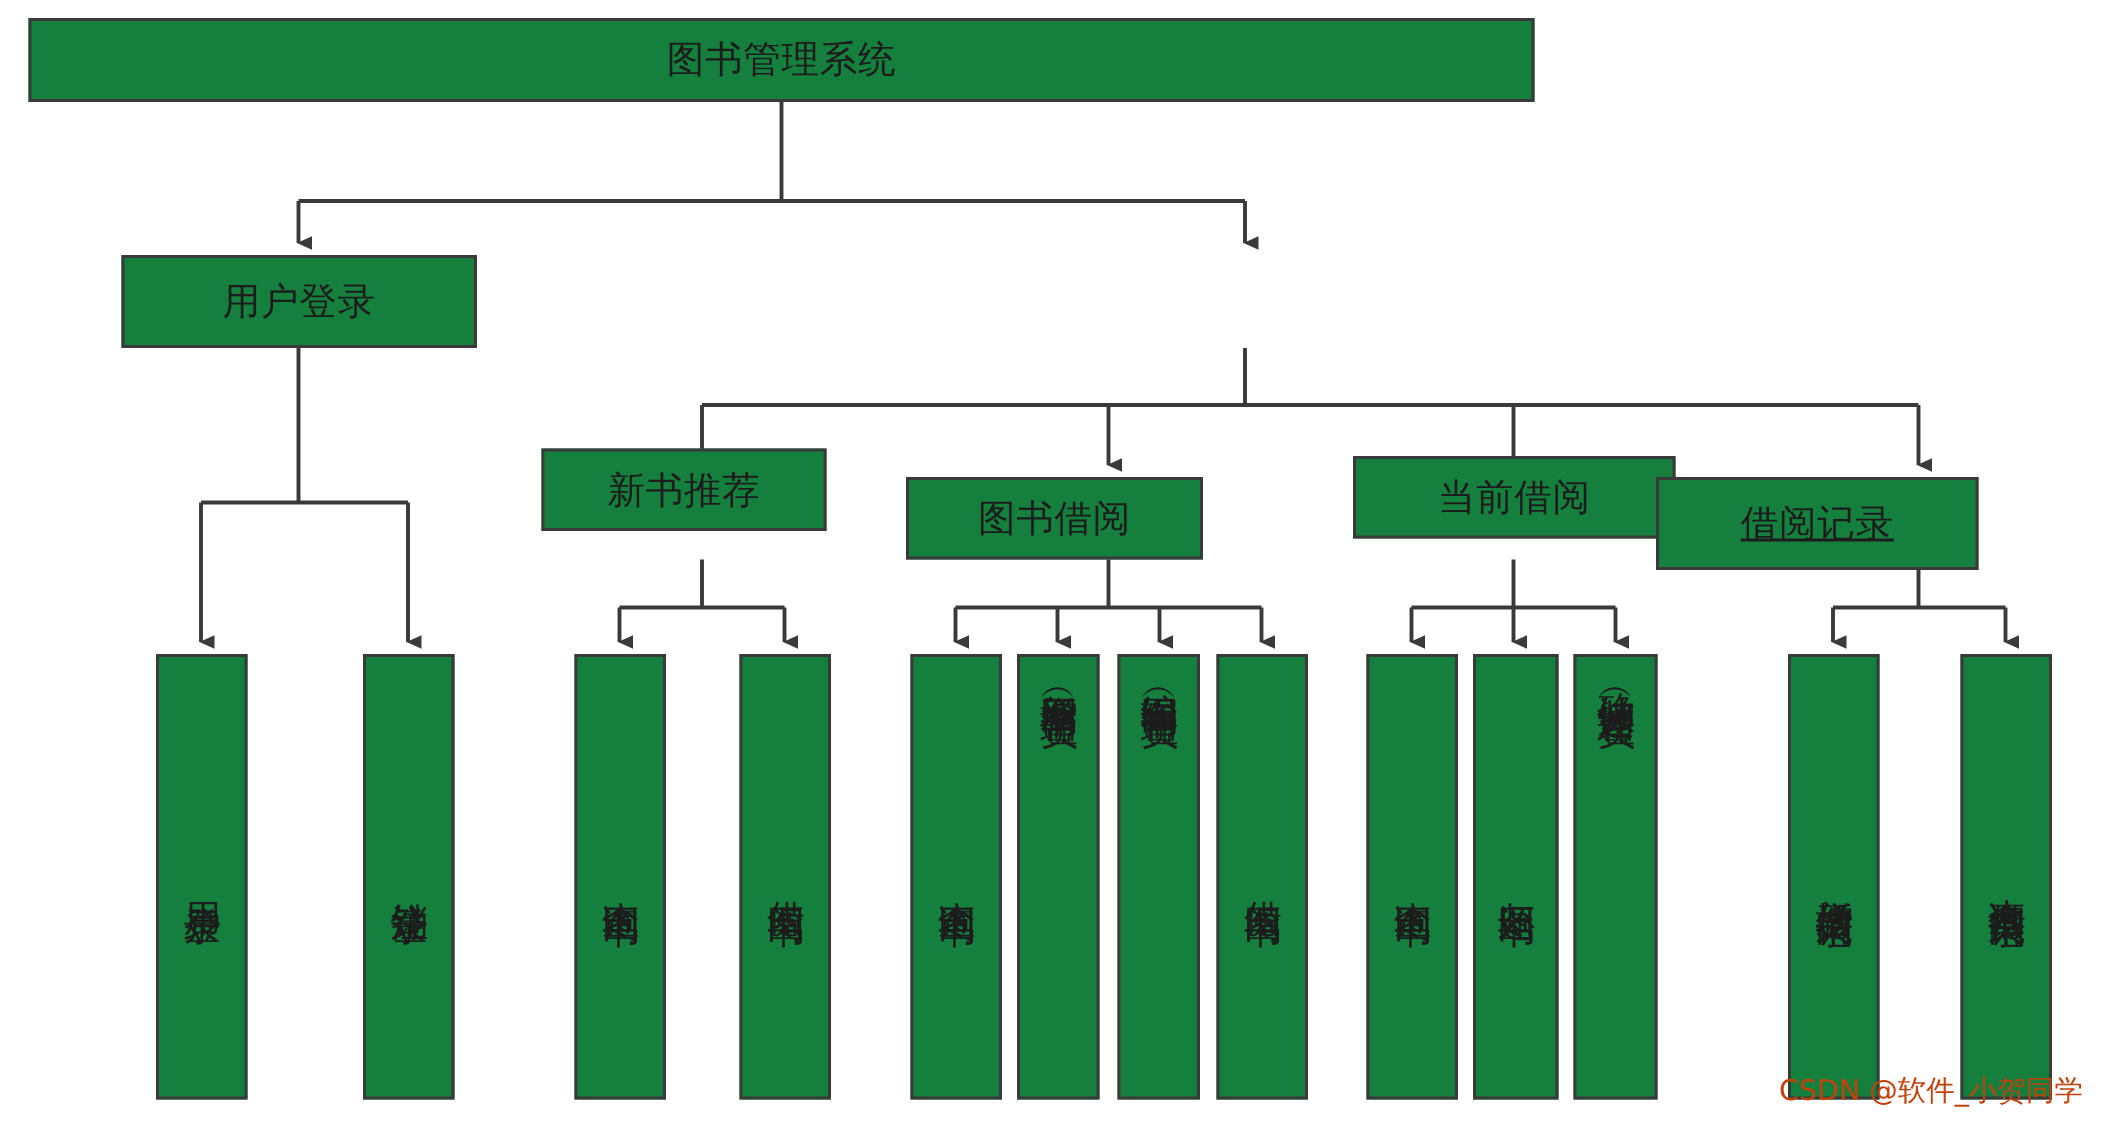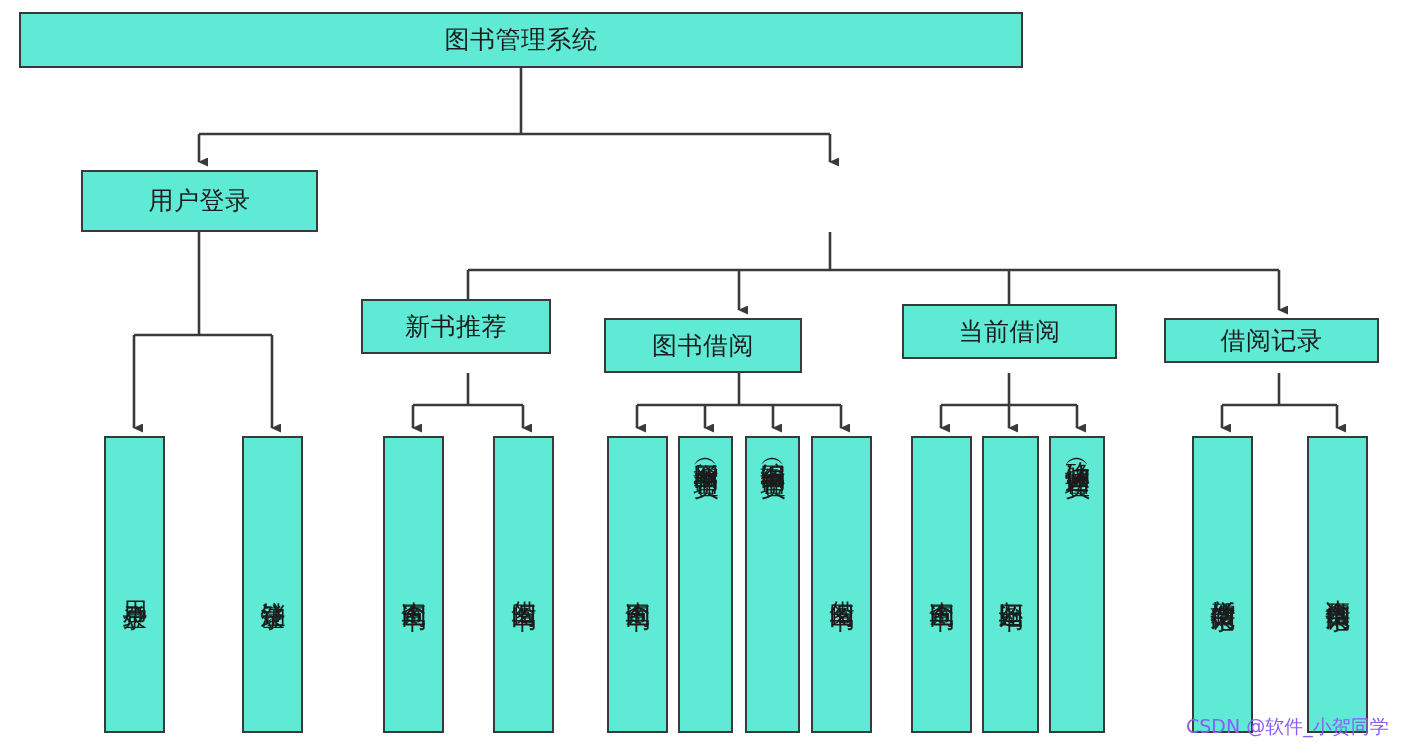--- a/index.html
+++ b/index.html
@@ -22,21 +22,21 @@
     position: absolute;
     left: 0;
     top: 0;
     width: 1405px;
     height: 747px;
     pointer-events: none;
   }
   .node {
     position: absolute;
     box-sizing: border-box;
-    background: #5eead4;
+    background: #15803d;
     border: 2.5px solid #3a3a3a;
     display: flex;
     align-items: center;
     justify-content: center;
     color: #1c1c1c;
     z-index: 2;
   }
   .node-label {
     display: block;
     white-space: nowrap;
@@ -66,21 +66,21 @@
   }
   .node.leaf.leaf-center {
     align-items: center;
     padding-top: 0;
   }
   #watermark {
     position: absolute;
     left: 1186px;
     top: 714px;
     font-size: 19px;
-    color: #8b5cf6;
+    color: #c2410c;
     white-space: nowrap;
     z-index: 5;
     font-family: "DejaVu Sans", "Liberation Sans", sans-serif;
   }
 </style>
 </head>
 <body>
 
 <div id="diagram-root">
 
@@ -144,21 +144,21 @@
 
   <div class="node horiz" style="left:361px; top:299px; width:190px; height:55px;">
     <span class="node-label">新书推荐</span>
   </div>
   <div class="node horiz" style="left:604px; top:318px; width:198px; height:55px;">
     <span class="node-label">图书借阅</span>
   </div>
   <div class="node horiz" style="left:902px; top:304px; width:215px; height:55px;">
     <span class="node-label">当前借阅</span>
   </div>
-  <div class="node horiz" style="left:1164px; top:318px; width:215px; height:45px;">
+  <div class="node horiz" style="left:1104px; top:318px; width:215px; height:62px;text-decoration:underline;">
     <span class="node-label">借阅记录</span>
   </div>
 
   <div class="node leaf leaf-center" style="left:104px; top:436px; width:61px; height:297px;">
     <span class="node-label">用户登录</span>
   </div>
   <div class="node leaf leaf-center" style="left:242px; top:436px; width:61px; height:297px;">
     <span class="node-label">注销登录</span>
   </div>
 

